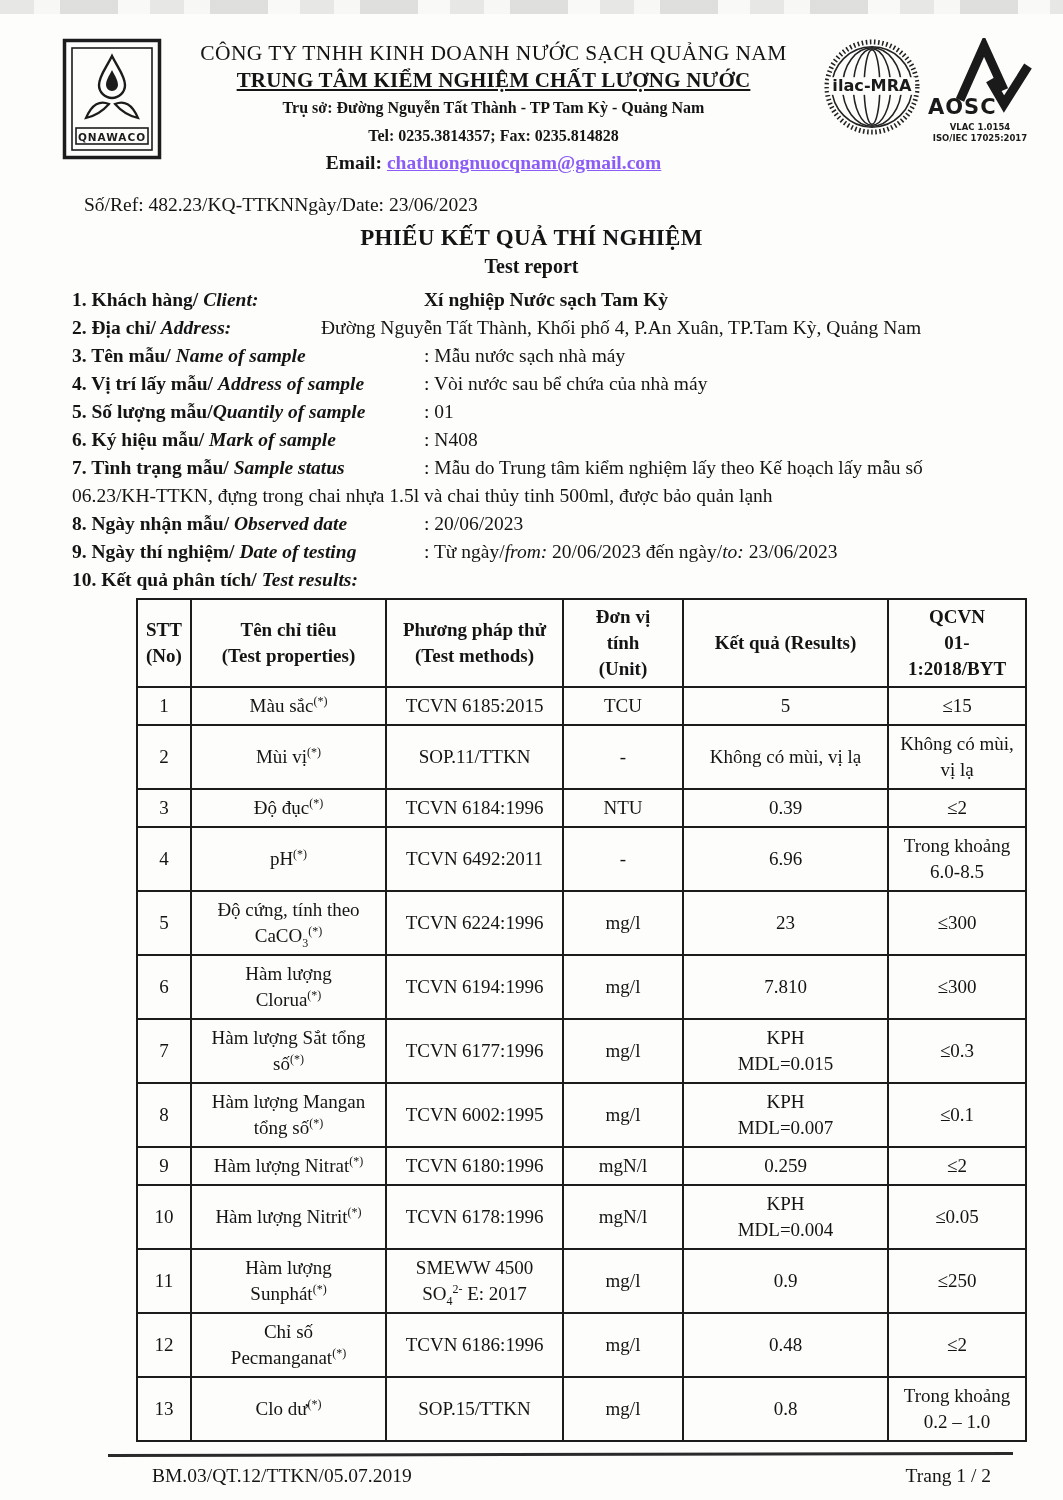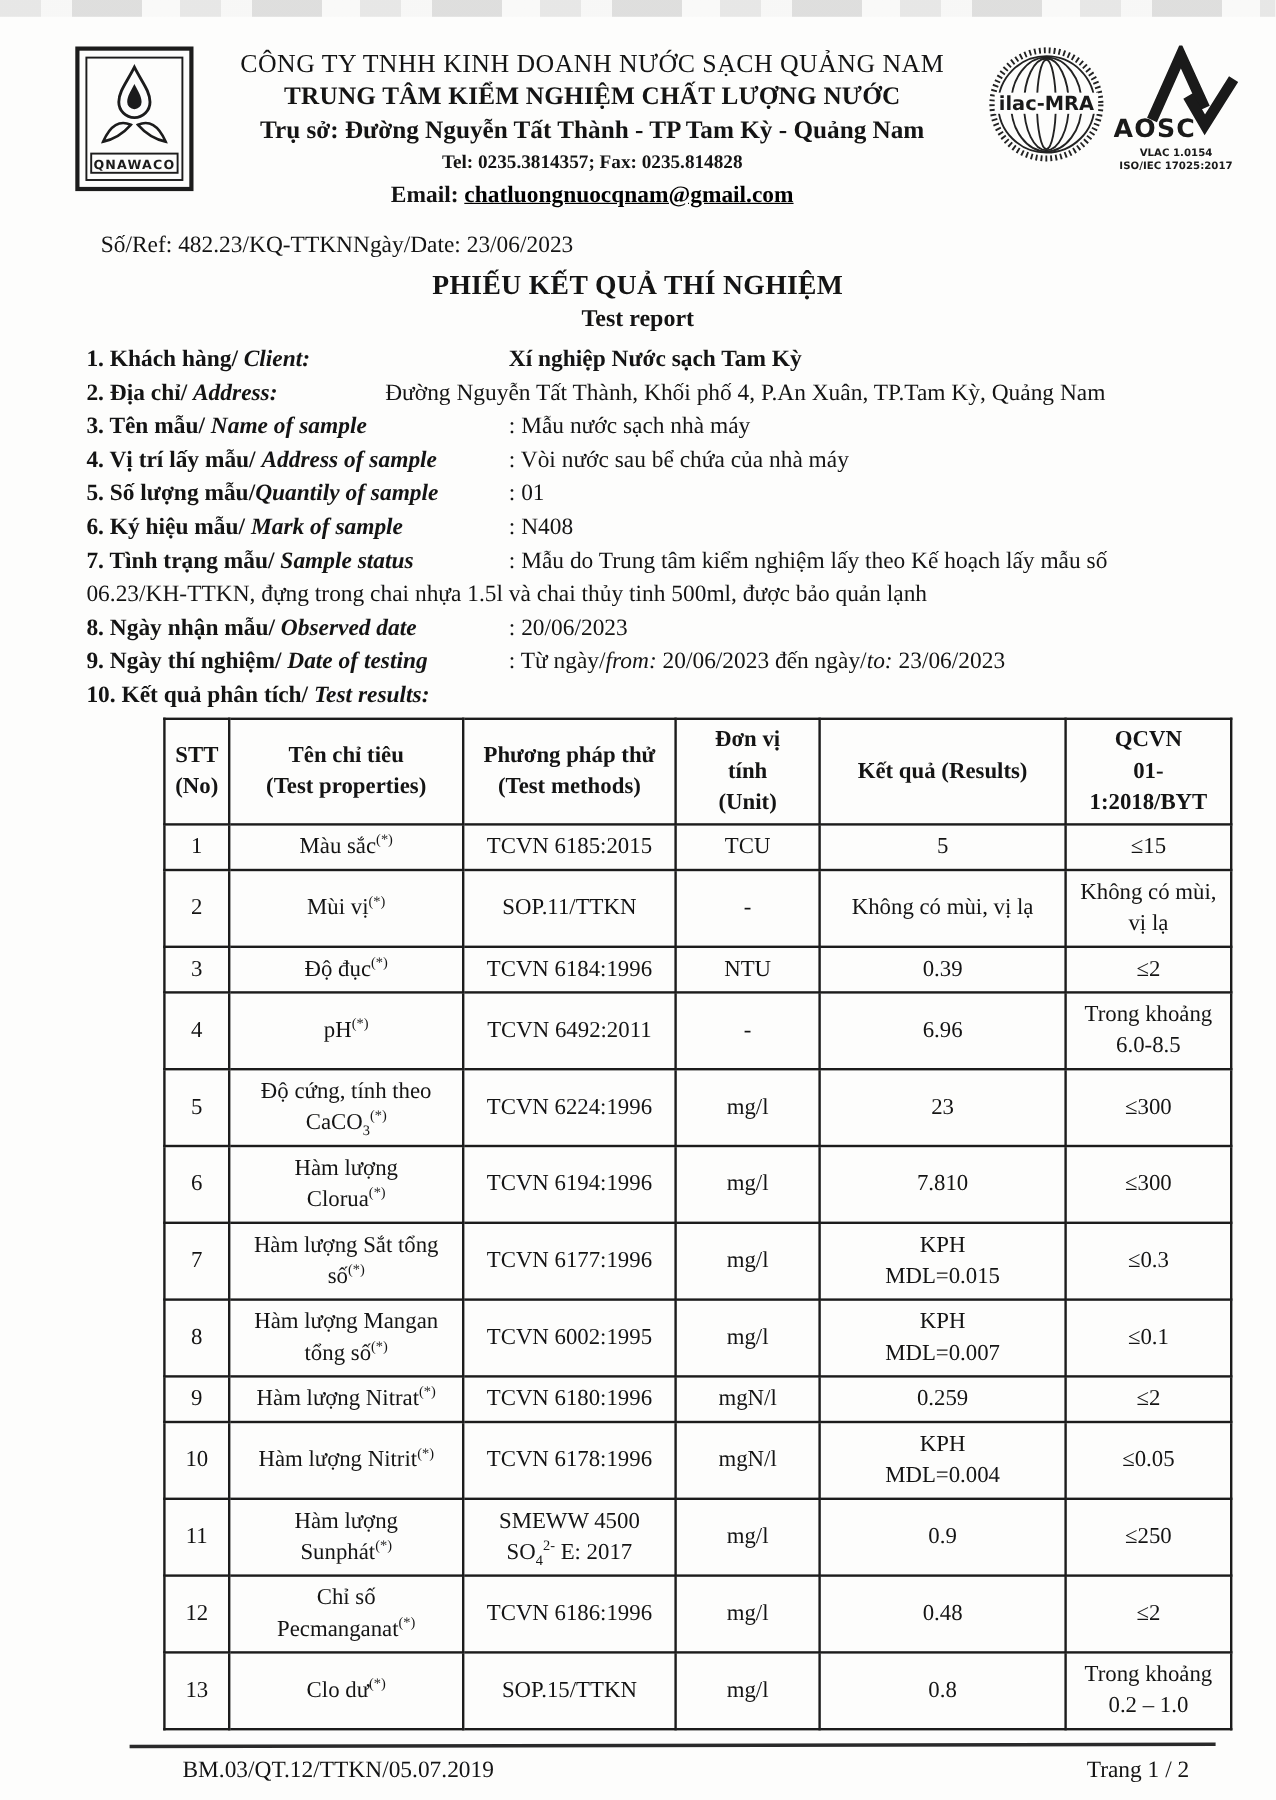--- a/index.html
+++ b/index.html
@@ -15,25 +15,25 @@
     background:repeating-linear-gradient(90deg,
       rgba(110,110,110,.28) 0 34px, rgba(150,150,150,.10) 34px 60px,
       rgba(90,90,90,.34) 60px 118px, rgba(160,160,160,.08) 118px 150px);
     opacity:.55;
   }
   
   .header-row{display:flex;align-items:flex-start;margin:38px 28px 0 62px;}
   .logo-left{width:102px;flex:0 0 102px;}
   .header-center{flex:1;text-align:center;padding:2px 2px 0 2px;}
   .h-company{font-size:21.5px;line-height:27px;letter-spacing:.4px;text-align:center;}
-  .h-center{font-size:21px;font-weight:bold;line-height:27px;letter-spacing:.2px;}
-  .h-addr{font-size:21px;font-weight:bold;line-height:28px;text-align:center;}
+  .h-center{font-size:21px;font-weight:bold;line-height:27px;letter-spacing:.2px;text-decoration:underline;}
+  .h-addr{font-size:16px;font-weight:bold;line-height:28px;text-align:center;}
   .h-tel{font-size:16px;font-weight:bold;line-height:27px;}
   .h-email{font-size:19.5px;font-weight:bold;line-height:27px;}
-  .h-email .link{text-decoration:underline;font-weight:bold;color:#000000;}
+  .h-email .link{text-decoration:underline;font-weight:bold;color:#8b5cf6;}
   .header-right{width:212px;flex:0 0 212px;display:flex;align-items:flex-start;}
   .aosc-wrap{text-align:center;margin-left:4px;width:110px;}
   .aosc-cert{font-family:"DejaVu Sans","Liberation Sans",sans-serif;font-weight:bold;
              font-size:8.5px;line-height:11px;color:#1a1a1a;}
   
   .ref-row{display:flex;margin:16px 58px 0 84px;
            font-size:19.5px;line-height:26px;}
   .title{margin-top:5px;text-align:center;font-size:23px;font-weight:bold;letter-spacing:.3px;line-height:30px;}
   .subtitle{text-align:center;font-size:20px;font-weight:bold;line-height:26px;}
   

